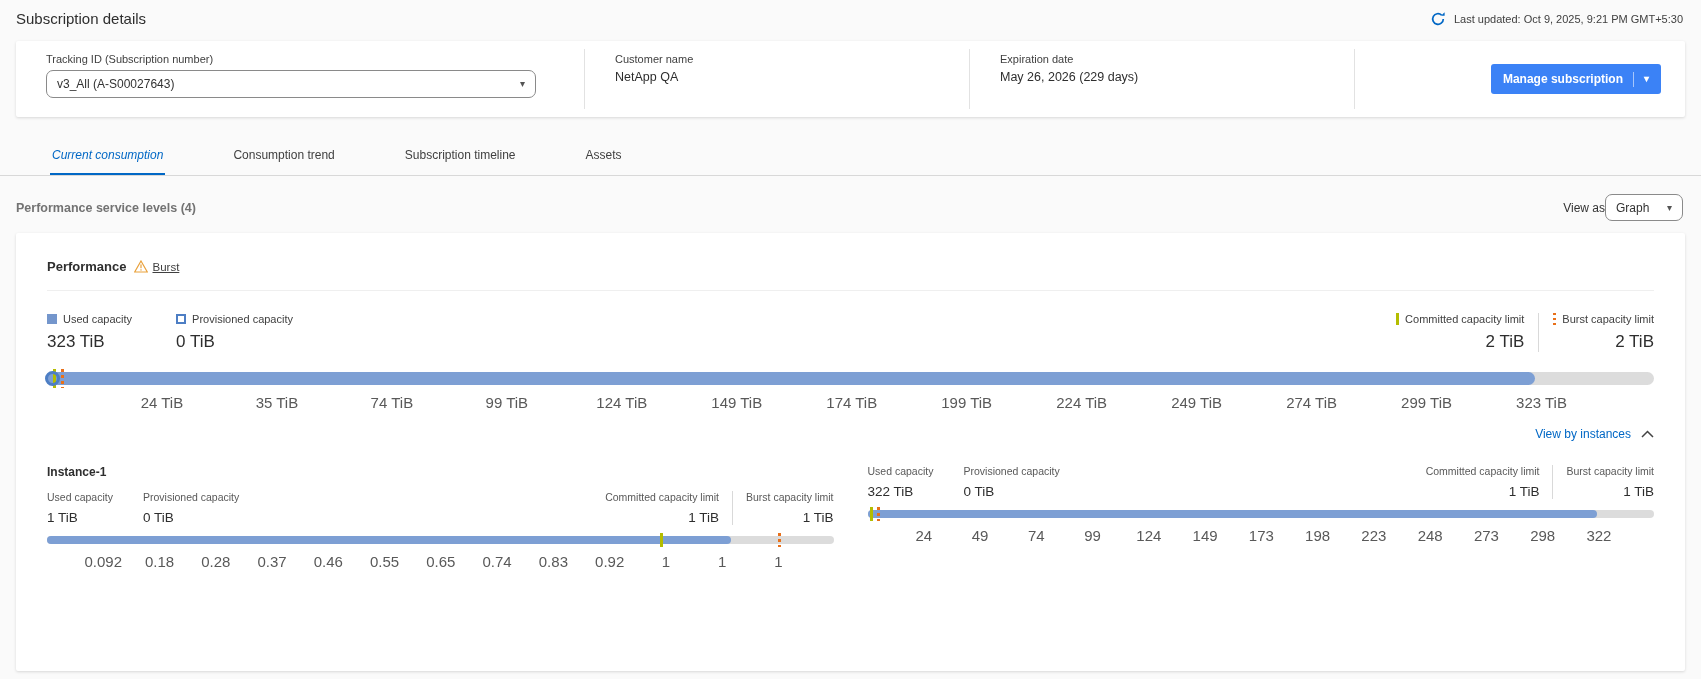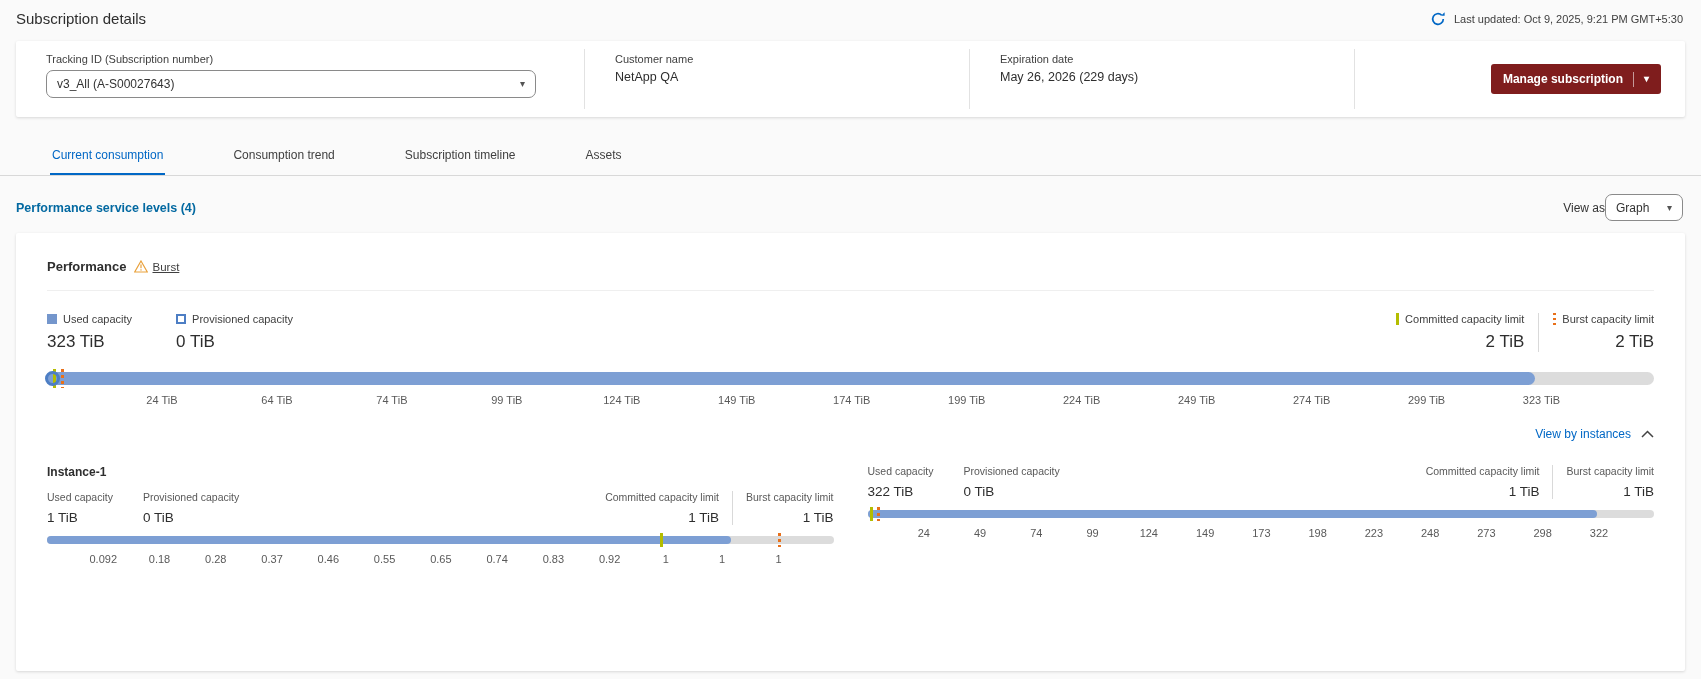--- a/index.html
+++ b/index.html
@@ -26,34 +26,34 @@
   .field label { display:block; font-size:11px; color:#404040; margin-bottom:5px; }
   .field .value { font-size:12.5px; color:#2e2e2e; }
   .select { border:1px solid #8a8a8a; border-radius:7px; height:28px; background:#fff;
             display:flex; align-items:center; justify-content:space-between;
             padding:0 10px; font-size:12px; color:#333; cursor:pointer; }
   .select.wide { width:490px; }
   .select.small { width:78px; height:27px; }
   .caret { color:#555; font-size:10px; line-height:1; }
   .vdiv { width:1px; background:#e2e2e2; margin:8px 0; }
   .btn-area { flex:1; display:flex; align-items:center; justify-content:flex-end; padding-right:24px; }
-  .manage-btn { display:flex; align-items:center; gap:10px; background:#7f1d1d; color:#fff;
+  .manage-btn { display:flex; align-items:center; gap:10px; background:#3b82f6; color:#fff;
                 border:none; height:30px; padding:0 12px; font-size:12px; font-weight:bold;
                 border-radius:3px; cursor:pointer; font-family:inherit; }
   .btn-sep { width:1px; height:15px; background:rgba(255,255,255,.55); }
   .manage-btn .caret { color:#fff; }
 
   
   .tabs { display:flex; gap:66px; padding-left:50px; margin-top:22px; border-bottom:1px solid #d8d8d8; }
   .tab { font-size:12px; color:#404040; padding:9px 2px 11px; cursor:pointer; border-bottom:2px solid transparent; }
-  .tab.active { color:#0067c5; border-bottom-color:#0067c5; }
+  .tab.active { color:#0067c5; border-bottom-color:#0067c5;font-style:italic; }
 
   
   .section-head { display:flex; justify-content:space-between; align-items:center; padding:18px 18px 12px 16px; }
-  .section-head h2 { font-size:12.5px; font-weight:bold; color:#0369a1; }
+  .section-head h2 { font-size:12.5px; font-weight:bold; color:#737373; }
   .view-as { display:flex; align-items:center; font-size:12px; color:#333; }
 
   
   .perf-card { background:#fff; margin:0 16px; border-radius:2px;
                box-shadow:0 1px 3px rgba(0,0,0,.14); padding:26px 31px 30px; height:438px; }
   .perf-title { display:flex; align-items:center; gap:8px; padding-bottom:16px; border-bottom:1px solid #efefef; }
   .perf-title h3 { font-size:13px; font-weight:bold; color:#2e2e2e; }
   .burst-flag { display:flex; align-items:center; gap:4px; font-size:11.5px; color:#404040;text-decoration:underline; }
 
   .legend-values { display:flex; align-items:flex-start; margin-top:22px; }
@@ -71,21 +71,21 @@
   .lv-div { width:1px; background:#d9d9d9; align-self:stretch; margin:0 14px; }
 
   .bar { position:relative; height:13px; background:#dcdcdc; border-radius:7px; margin-top:20px; }
   .fill { position:absolute; left:0; top:0; height:100%; background:#7d9fd4; border-radius:7px; }
   .marker { position:absolute; top:-3px; width:3px; height:19px; }
   .marker.committed { background:#b4bd00; }
   .marker.burst { background:repeating-linear-gradient(to bottom,#e8701a 0 3px,transparent 3px 6px); }
   .start-ring { position:absolute; left:-2px; top:-1px; width:15px; height:15px;
                 border-radius:50%; border:3px solid #4d7ec4; background:transparent; }
 
-  .ticks { position:relative; height:15px; margin-top:9px; font-size:11px; color:#595959; }
+  .ticks { position:relative; height:15px; margin-top:9px; font-size:15px; color:#595959; }
   .ticks span { position:absolute; top:0; transform:translateX(-50%); white-space:nowrap; }
 
   .view-by { display:flex; justify-content:flex-end; align-items:center; gap:10px; margin-top:18px; }
   .view-by a { color:#0067c5; font-size:12px; cursor:pointer; text-decoration:none; }
 
   .instances { display:grid; grid-template-columns:1fr 1fr; column-gap:34px; margin-top:24px; }
   .instance-name { font-size:12px; font-weight:bold; color:#2e2e2e; margin-bottom:12px; }
   .stats { display:flex; align-items:flex-start; }
   .stat.first { margin-right:30px; }
   .stat-spacer { flex:1; }
@@ -206,21 +206,21 @@
   </div>
 
   <div class="bar">
     <div class="fill" style="width: 92.6%;"></div>
     <div class="marker committed" style="left: 0.4%;"></div>
     <div class="marker burst" style="left: 0.9%;"></div>
     <div class="start-ring"></div>
   </div>
   <div class="ticks">
     <span style="left: 7.15385%;">24 TiB</span>
-    <span style="left: 14.3077%;">64 TiB</span>
+    <span style="left: 14.3077%;">35 TiB</span>
     <span style="left: 21.4615%;">74 TiB</span>
     <span style="left: 28.6154%;">99 TiB</span>
     <span style="left: 35.7692%;">124 TiB</span>
     <span style="left: 42.9231%;">149 TiB</span>
     <span style="left: 50.0769%;">174 TiB</span>
     <span style="left: 57.2308%;">199 TiB</span>
     <span style="left: 64.3846%;">224 TiB</span>
     <span style="left: 71.5385%;">249 TiB</span>
     <span style="left: 78.6923%;">274 TiB</span>
     <span style="left: 85.8462%;">299 TiB</span>

